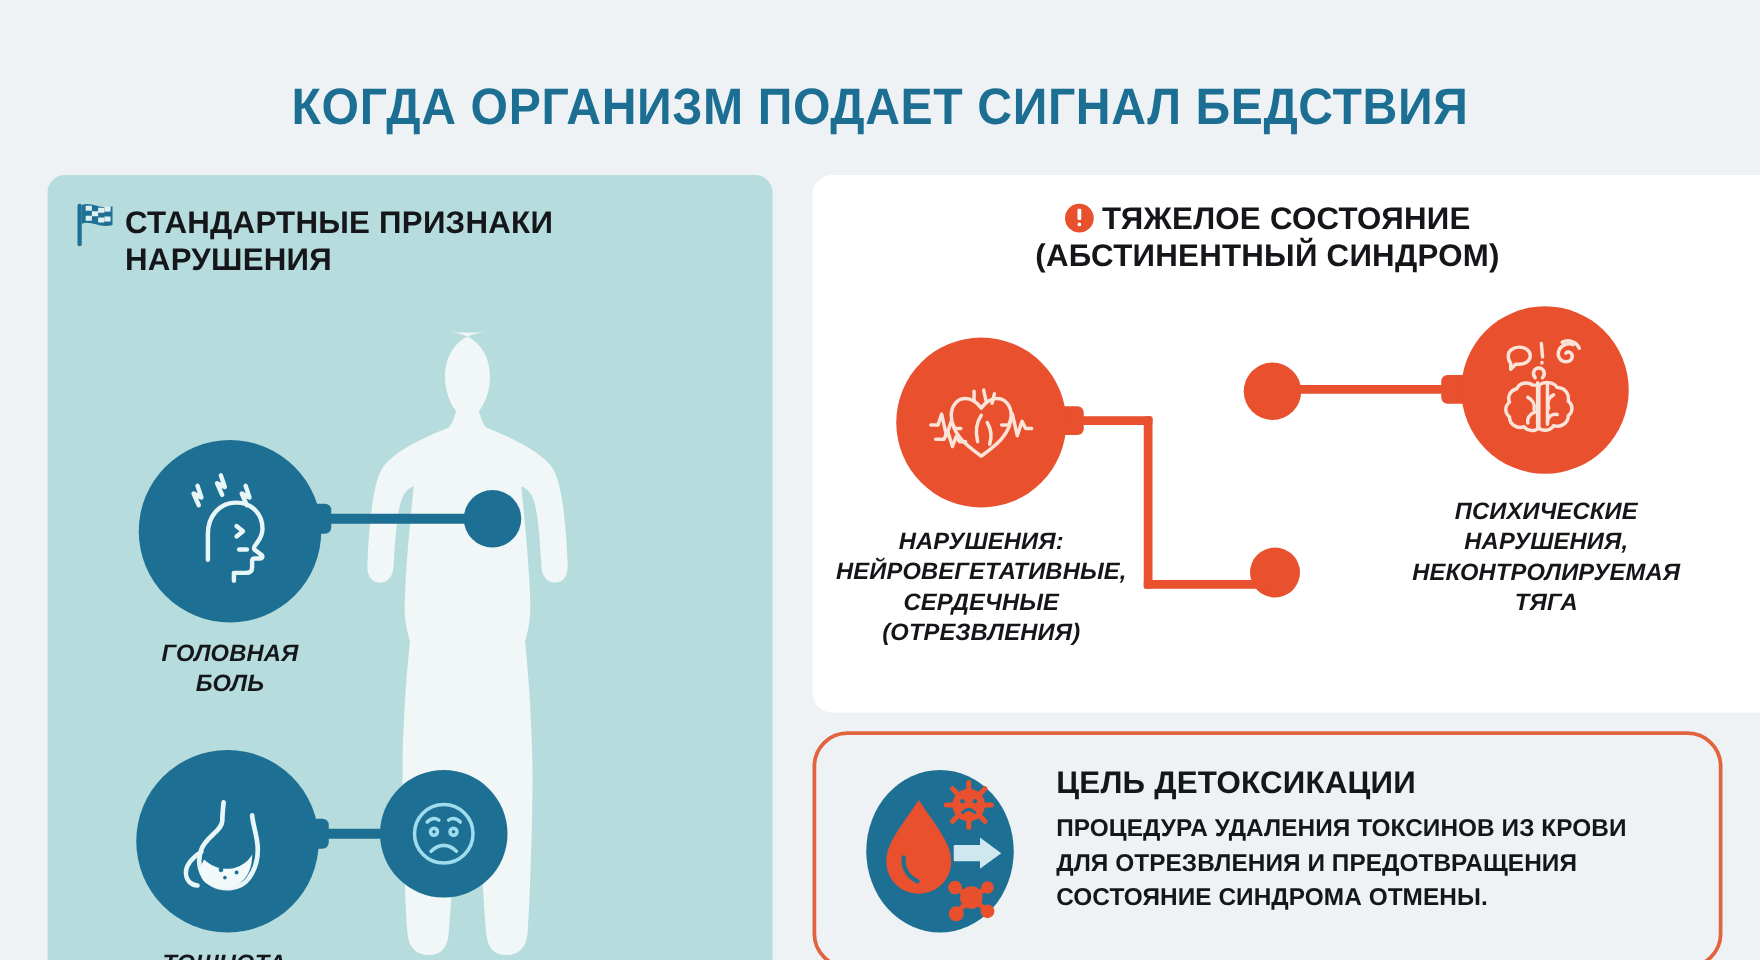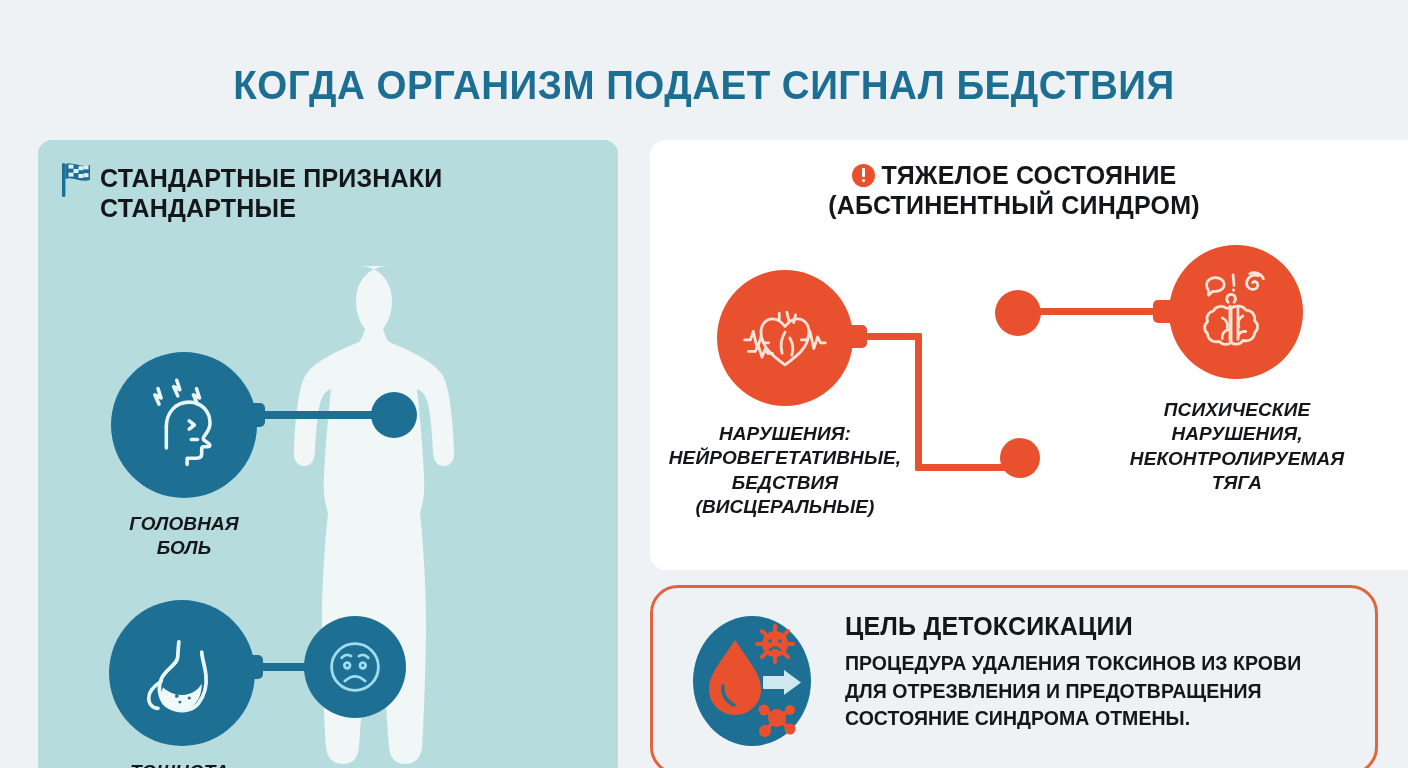--- a/index.html
+++ b/index.html
@@ -129,21 +129,21 @@
         <rect x="13.5" y="9.0" width="5" height="4"></rect>
         <rect x="23.5" y="5.3" width="5" height="4"></rect>
         <rect x="8.5" y="12.6" width="5" height="4"></rect>
         <rect x="18.5" y="14.0" width="5" height="4"></rect>
         <rect x="23.5" y="13.2" width="5" height="4"></rect>
       </g>
     </svg>
 
     <div class="head-left">
       <span>СТАНДАРТНЫЕ ПРИЗНАКИ</span><br>
-      <span>СТАНДАРТНЫЕ</span>
+      <span>НАРУШЕНИЯ</span>
     </div>
 
     <svg class="body-left" viewBox="0 0 230 520">
       <path d="M115 6 c-20 0 -33 15 -33 35 0 12 4 22 9 28 -2 5 -3 10 -6 13
                -22 9 -46 20 -54 34 -7 13 -10 46 -11 74 -1 10 3 16 10 16 7 0 11 -6 11 -15
                1 -20 3 -45 7 -53 2 -5 6 -8 9 -9 -3 28 -6 62 -7 86 -1 19 1 28 4 38
                -3 28 -6 70 -6 110 0 32 2 100 4 124 1 11 7 17 17 17 10 0 15 -6 16 -17
                2 -26 6 -86 8 -110 1 -10 3 -14 7 -14 4 0 6 4 7 14 2 24 6 84 8 110 1 11 6 17 16 17
                10 0 16 -6 17 -17 2 -24 4 -92 4 -124 0 -40 -3 -82 -6 -110 3 -10 5 -19 4 -38
                -1 -24 -4 -58 -7 -86 3 1 7 4 9 9 4 8 6 33 7 53 0 9 4 15 11 15 7 0 11 -6 10 -16
@@ -243,22 +243,22 @@
           <path d="M8 52 l6 0 3 -9 4 18 4 -12 3 6 5 0"></path>
           <path d="M67 52 l6 0 3 -9 4 18 4 -12 3 6 5 0"></path>
           <path d="M12 64 l7 0 3 -7 4 13 3 -8 3 4 5 0"></path>
         </g>
       </svg>
     </div>
 
     <div class="lbl" style="left:0px;top:282px;width:270px;">
       <span>НАРУШЕНИЯ:</span><br>
       <span>НЕЙРОВЕГЕТАТИВНЫЕ,</span><br>
-      <span>БЕДСТВИЯ</span><br>
-      <span>(ВИСЦЕРАЛЬНЫЕ)</span>
+      <span>СЕРДЕЧНЫЕ</span><br>
+      <span>(ОТРЕЗВЛЕНИЯ)</span>
     </div>
 
     <div class="circ orange" style="left:519px;top:105px;width:134px;height:134px;">
       <svg viewBox="0 0 100 100" width="98" height="98">
         <g fill="none" stroke="#fae3d8" stroke-width="2.8" stroke-linecap="round" stroke-linejoin="round">
           <path d="M40 46 c-4 -3 -11 -2 -13 3 c-5 1 -8 6 -6 11 c-4 3 -4 9 0 12
                    c0 6 6 10 12 8 c3 4 9 4 12 1 l0 -35 z"></path>
           <path d="M45 46 c4 -3 12 -3 15 2 c6 0 10 5 9 11 c4 3 4 9 0 12
                    c0 6 -6 10 -12 8 c-3 5 -10 5 -13 1 l0 -34 z"></path>
           <path d="M42 40 c-3 -3 -1 -8 3 -8 c4 0 6 5 3 8"></path>

